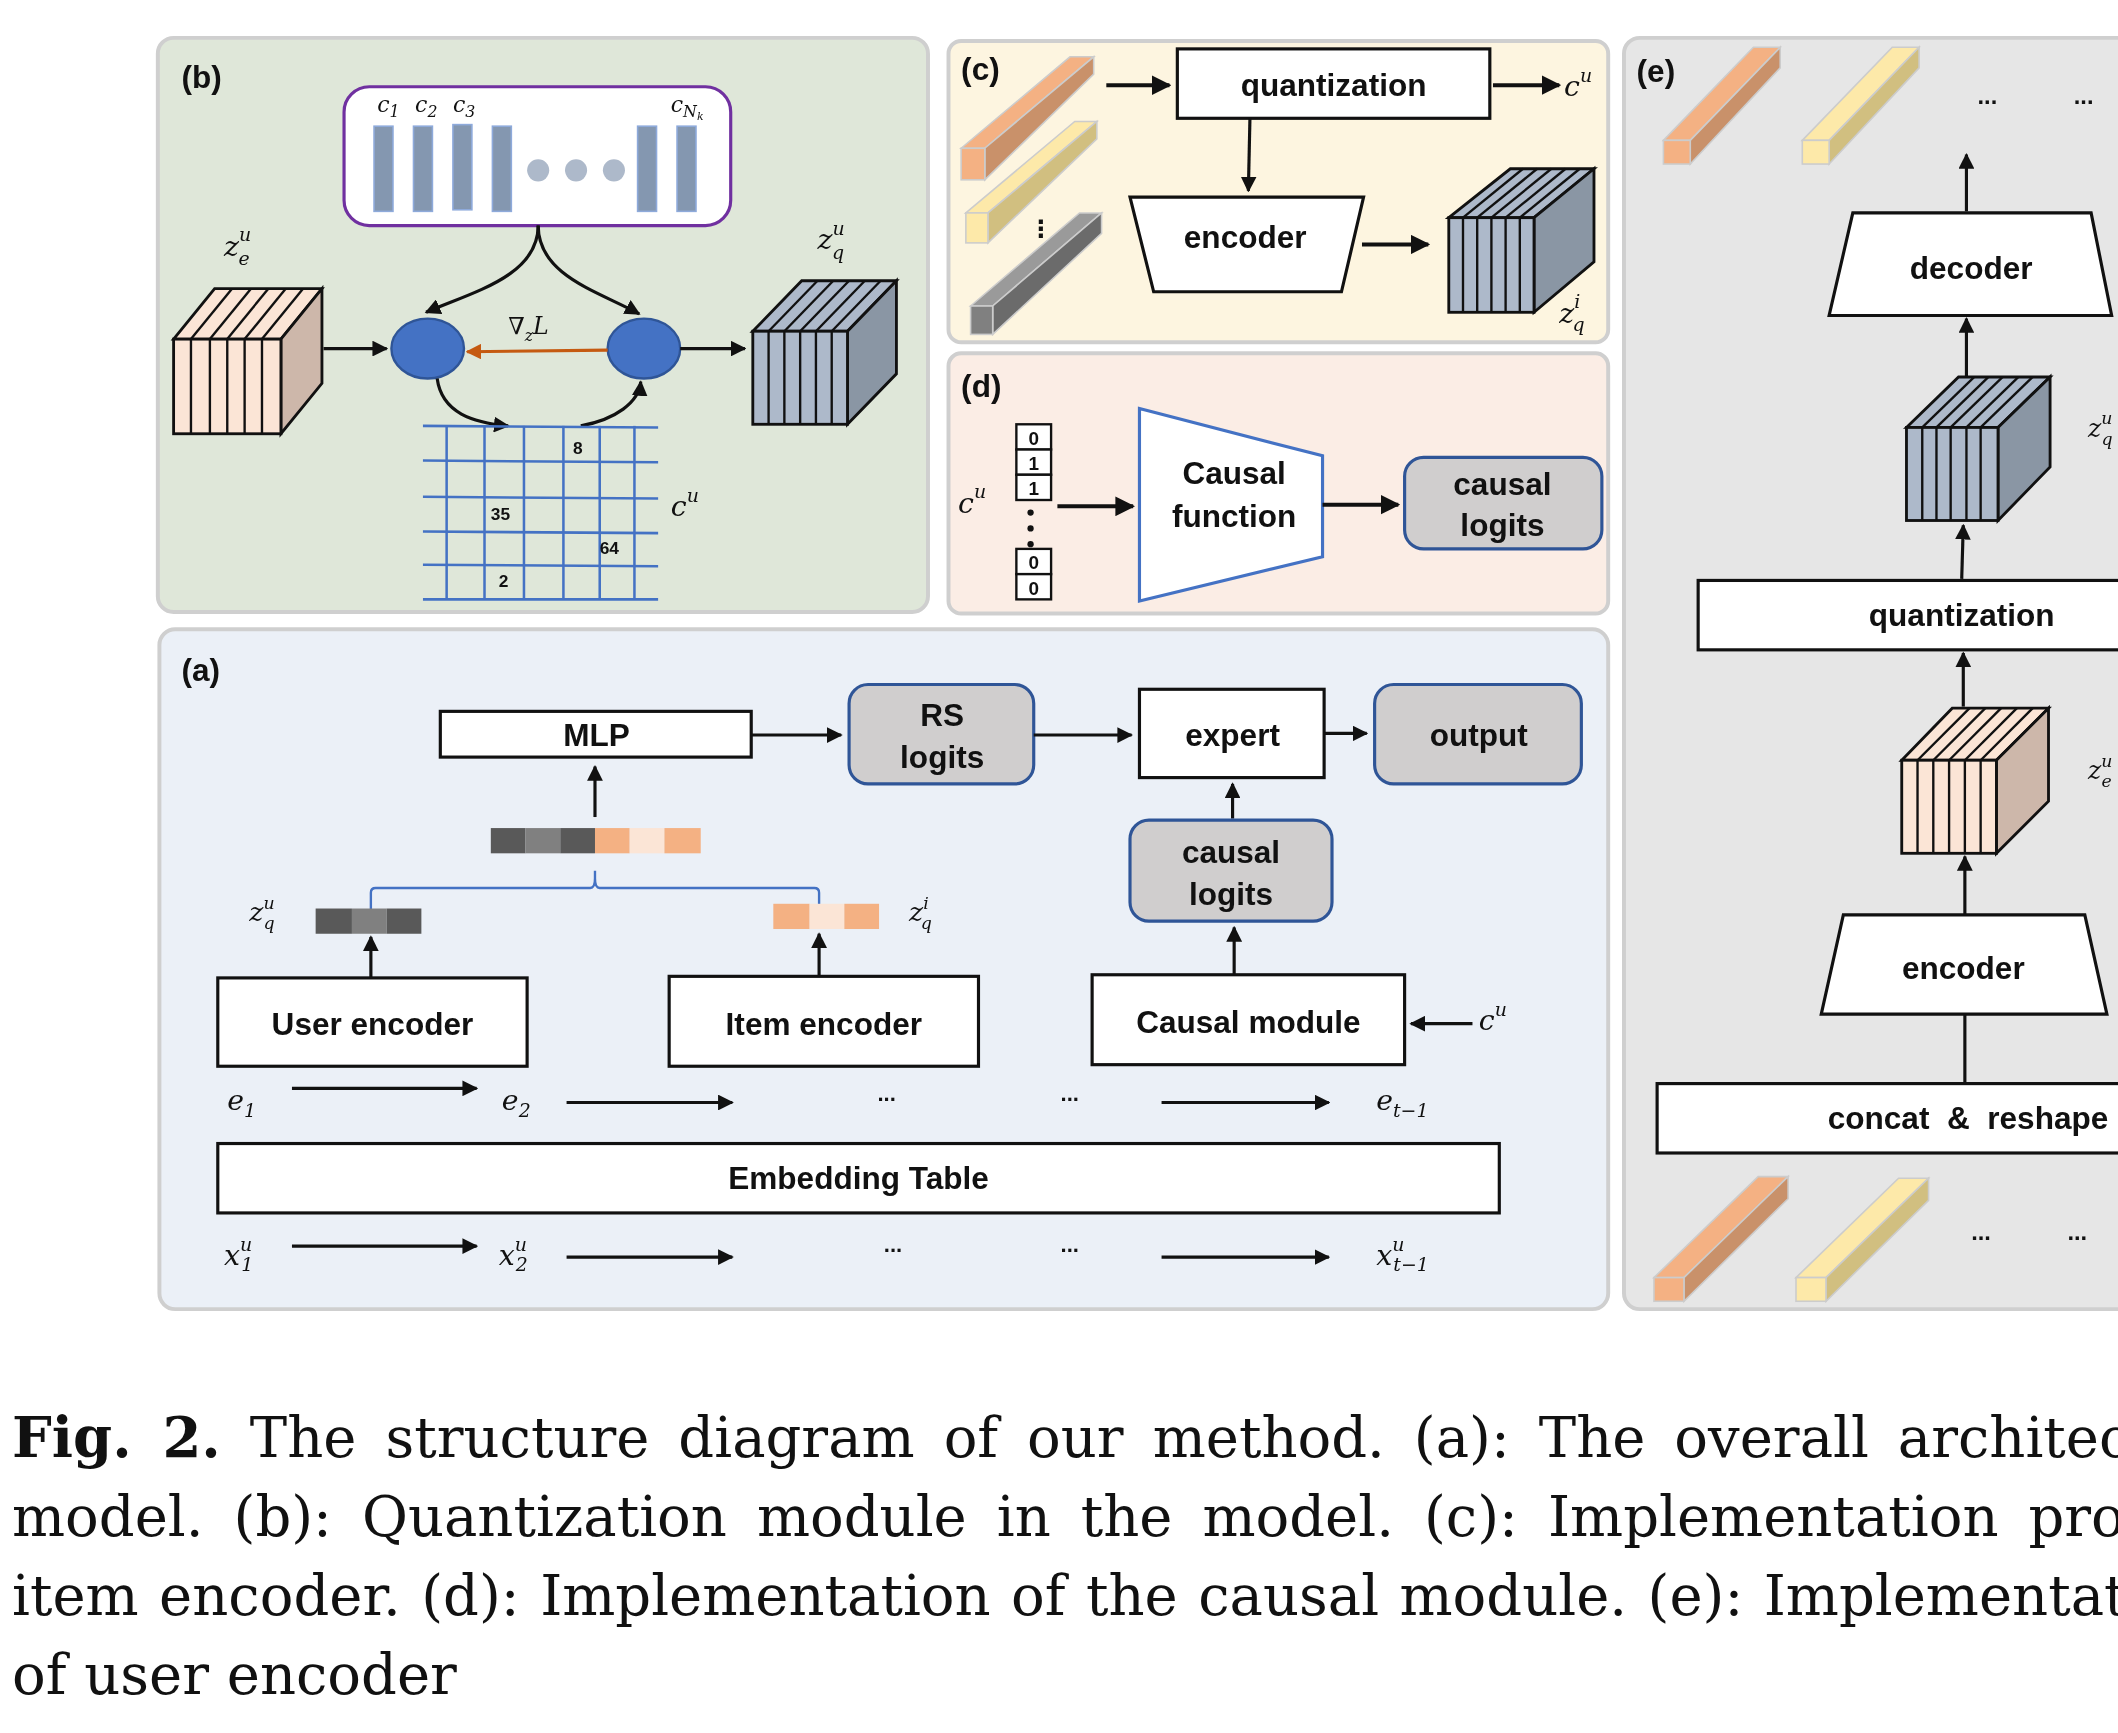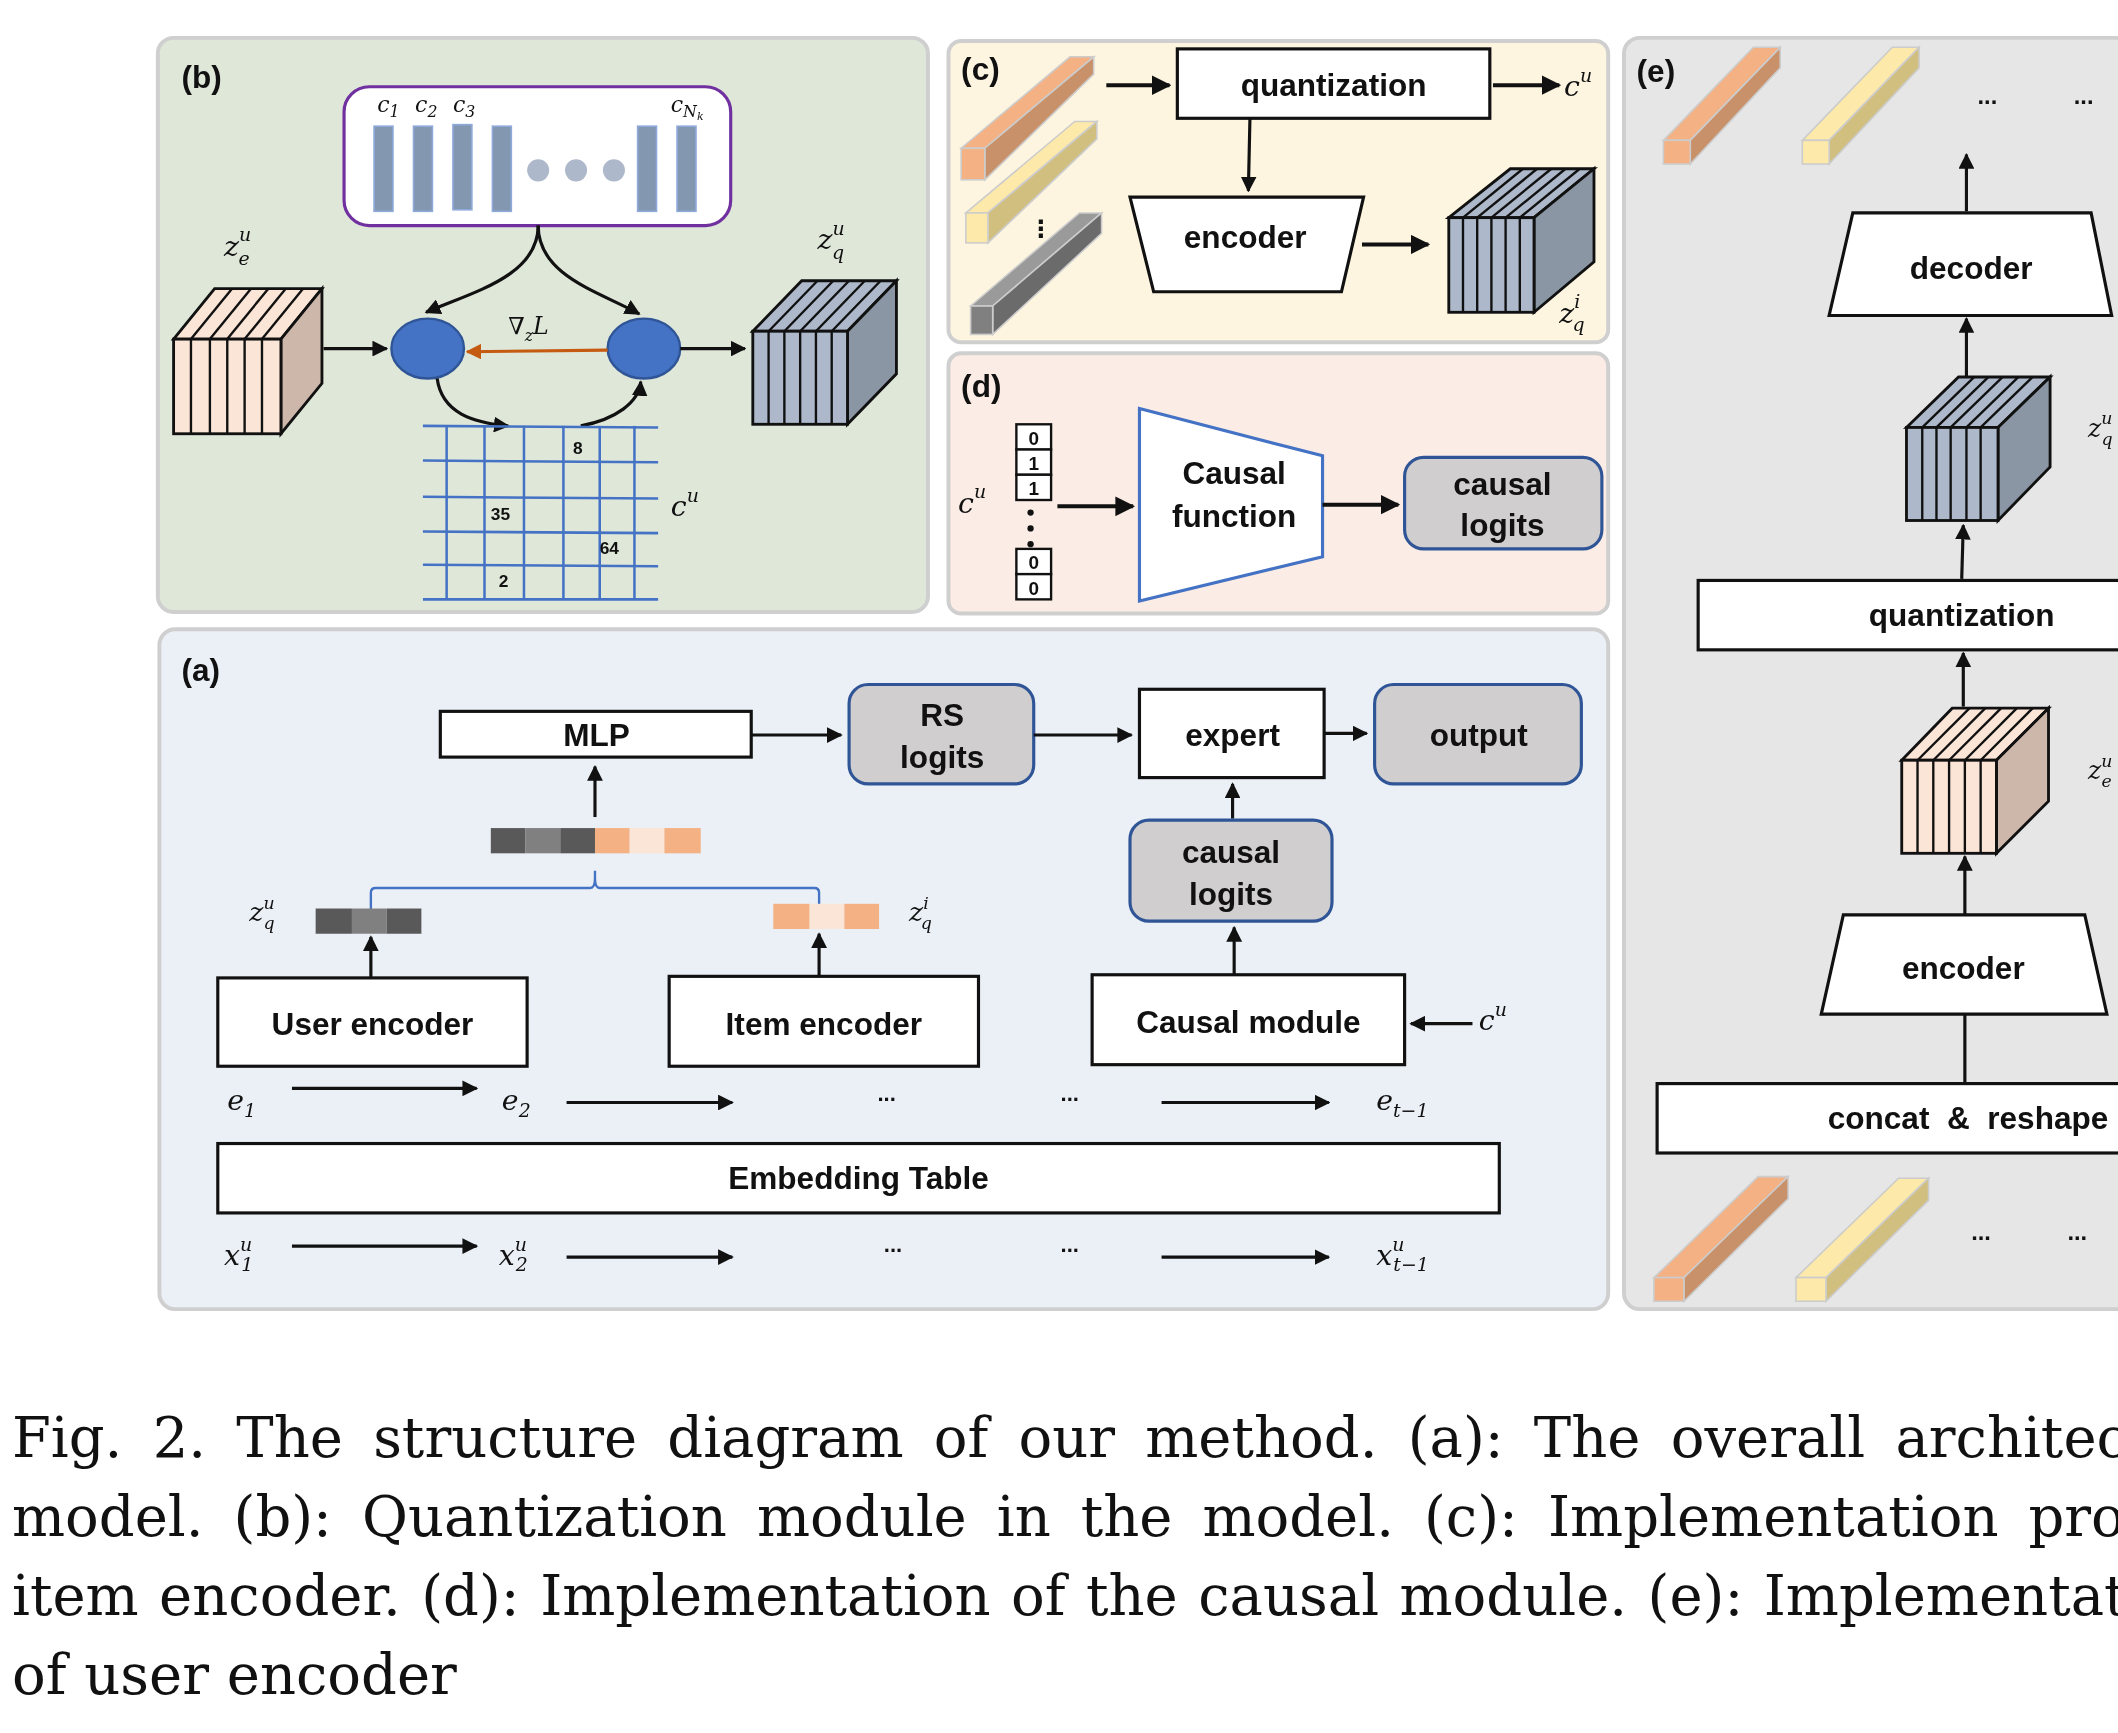--- a/index.html
+++ b/index.html
@@ -7,21 +7,21 @@
   #fig { position: absolute; left: 0; top: 0; width: 2462px; height: 1347px; }
   svg text { font-family: "Liberation Sans", "DejaVu Sans", sans-serif; font-weight: bold; fill: #111; }
   svg text.math { font-family: "DejaVu Serif", "Liberation Serif", serif; font-style: italic; font-weight: normal; }
   svg text.panel-label { font-weight: bold; }
   #caption {
     position: absolute; left: 12px; top: 1398px; width: 2441px;
     font-family: "DejaVu Serif", "Liberation Serif", serif;
     font-size: 56px; line-height: 79px; color: #111;
     text-align: justify; text-align-last: left;
   }
-  #caption b { font-weight: normal; margin-top: 48px; }
+  #caption b { font-weight: bold; margin-top: 48px; }
 </style>
 </head>
 <body>
 
 <svg id="fig" viewBox="0 0 1560 854" preserveAspectRatio="none" xmlns="http://www.w3.org/2000/svg">
   <defs>
     <marker id="ah" viewBox="0 0 10 10" refX="9" refY="5" markerWidth="5" markerHeight="5" orient="auto-start-reverse">
       <path d="M0,0 L10,5 L0,10 z" fill="#111"></path>
     </marker>
     <marker id="ahOr" viewBox="0 0 10 10" refX="9" refY="5" markerWidth="5" markerHeight="5" orient="auto-start-reverse">

